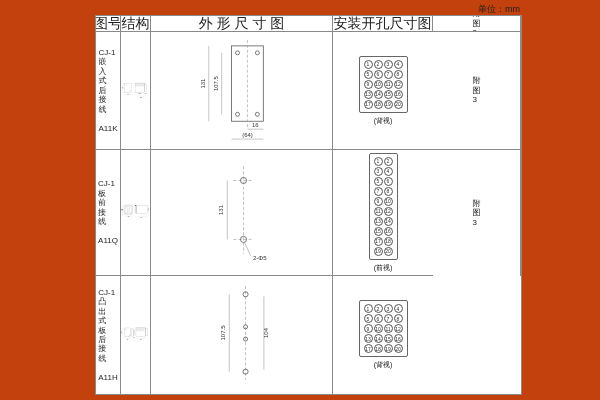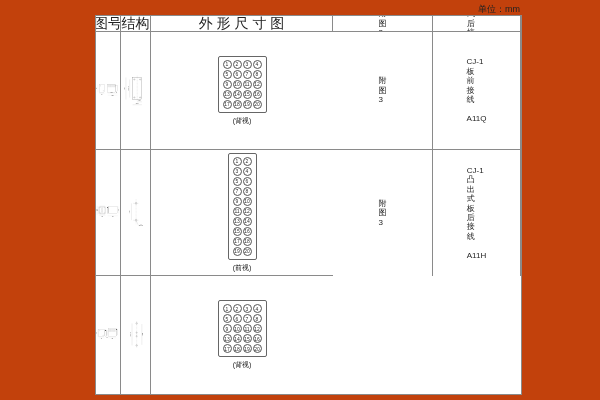--- a/index.html
+++ b/index.html
@@ -38,20 +38,21 @@
 
 <div class="page">
 
   <div class="unit">单位：mm</div>
 
   <div class="tbl">
 
     <div class="cell hcell">图号</div>
     <div class="cell hcell">结构</div>
     <div class="cell hcell">外 形 尺 寸 图</div>
+    <div class="cell hcell">安装开孔尺寸图</div>
 
     <div class="cell vtext">附
 图
 3</div>
     <div class="cell vtext">CJ-1
 嵌
 入
 式
 后
 接

